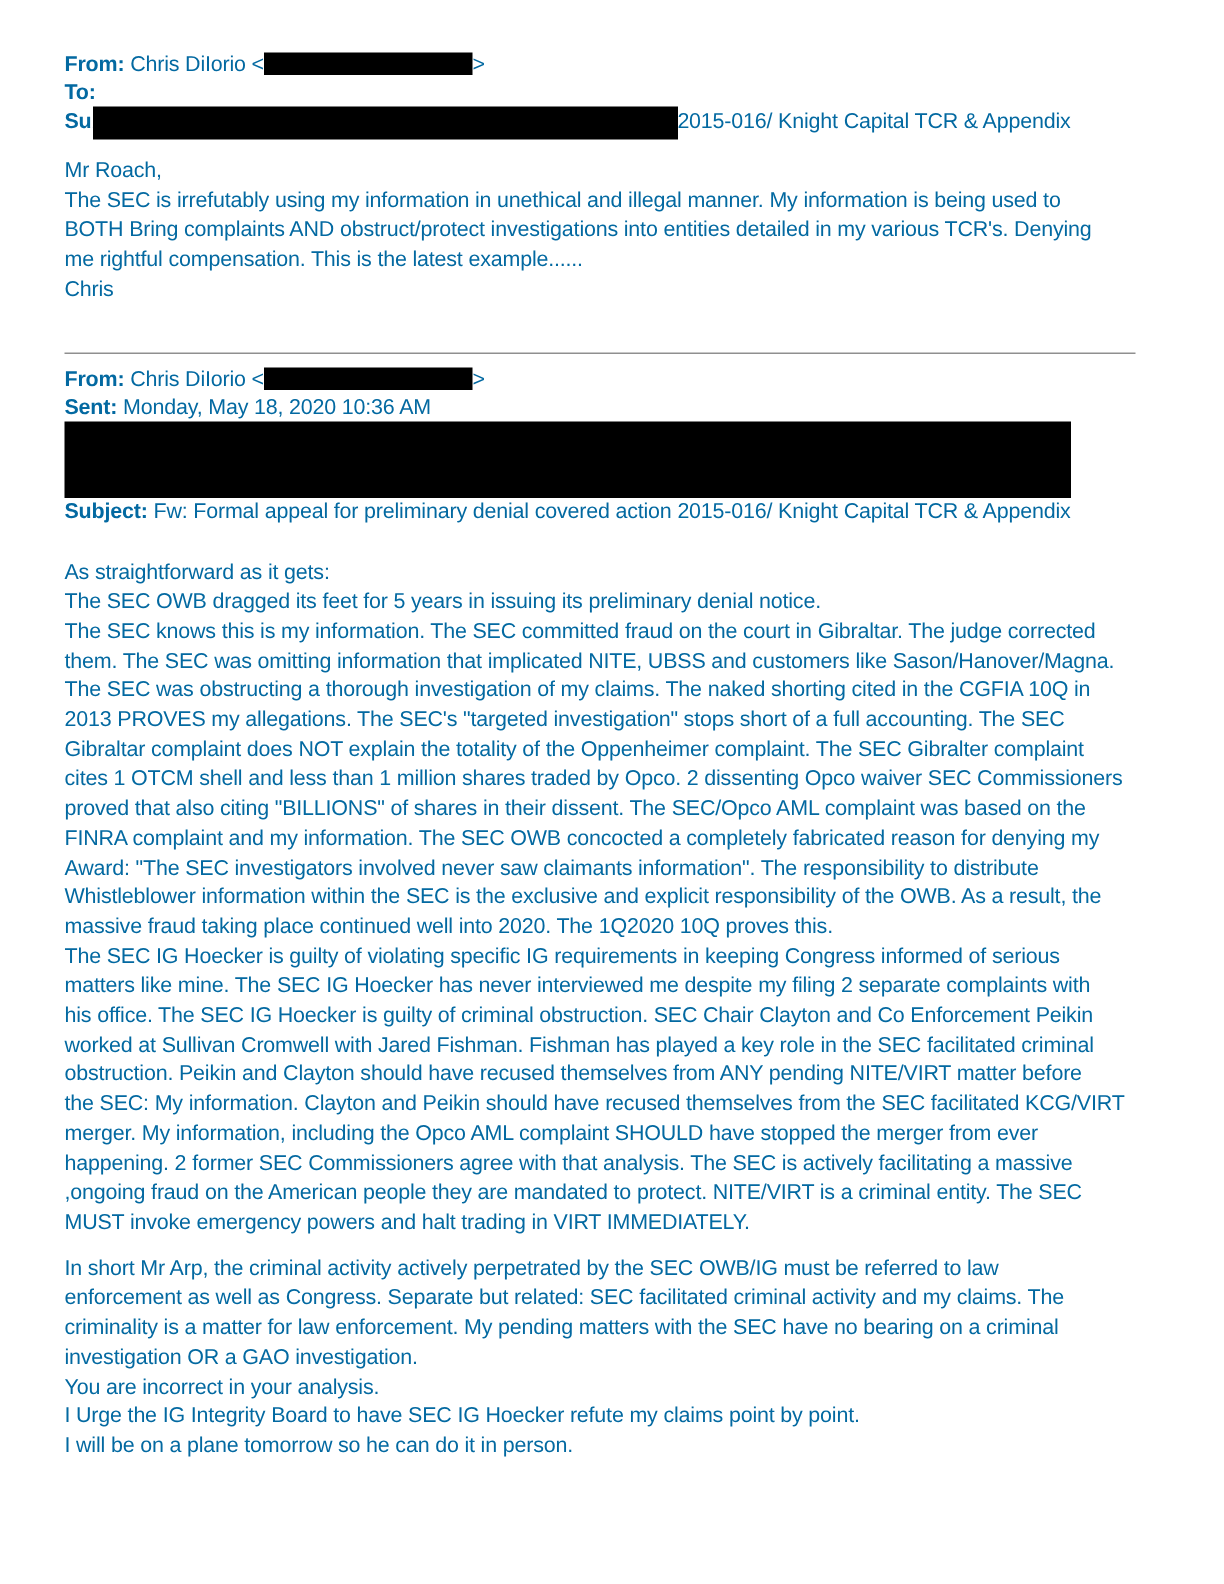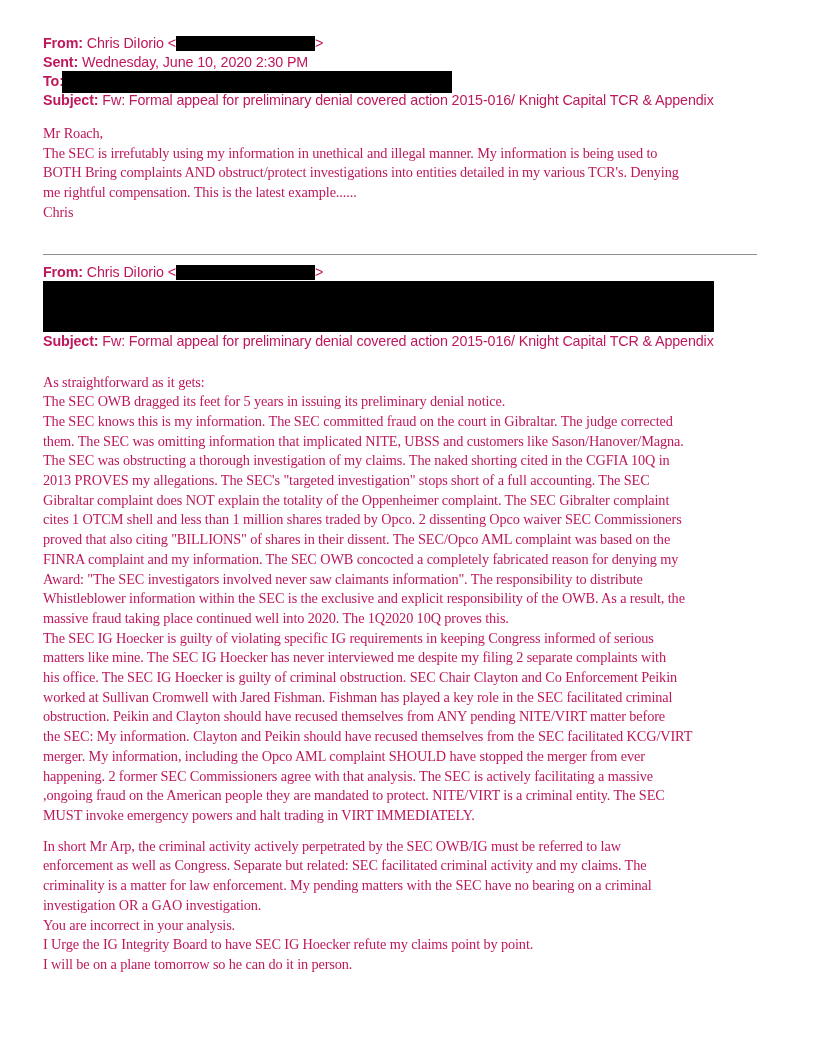--- a/index.html
+++ b/index.html
@@ -6,21 +6,21 @@
   body { background: #ffffff; }
   .page {
     position: relative;
     width: 816px;
     height: 1056px;
     background: #ffffff;
     overflow: hidden;
     font-family: "Liberation Sans", "DejaVu Sans", sans-serif;
     font-size: 14.3px;
     letter-spacing: -0.12px;
-    color: #be185d;
+    color: #0369a1;
   }
   .hdr {
     position: relative;
     margin-left: 43px;
     margin-right: 30px;
     line-height: 19px;
   }
   .hdr-top { margin-top: 34px; }
   .hl { white-space: pre; height: 19px; }
   .b { font-weight: bold; }
@@ -40,56 +40,55 @@
   }
   .block-bar {
     width: 671px;
     height: 51px;
     margin-top: -1px;
   }
   .body-lines {
     margin-left: 43px;
     white-space: pre;
     line-height: 19.7px;
-    font-family: Liberation Serif, serif;
   }
   .body-top { margin-top: 14px; }
   .divider {
     border: none;
     border-top: 1px solid #8f8f8f;
     margin: 31px 59px 0 43px;
     height: 0;
   }
   .hdr-quoted { margin-top: 8px; }
   .body-q1 { margin-top: 22px; }
   .body-q2 { margin-top: 11px; }
 </style>
 </head>
 <body>
 
 <div class="page">
 
   <section class="hdr hdr-top">
     <div class="hl"><span class="b">From:</span><span> </span><span>Chris DiIorio</span><span> </span><span>&lt;</span><span class="redact inline-bar"></span><span>&gt;</span></div>
-    <div class="hl"><span class="b">Sent:</span><span> </span><span>Wednesday, June 10, 2020 2:30 PM</span></div>
     <div class="hl"><span class="b">To:</span></div>
     <div class="redact to-bar"></div>
     <div class="hl"><span class="b">Subject:</span><span> </span><span>Fw: Formal appeal for preliminary denial covered action 2015-016/ Knight Capital TCR &amp; Appendix</span></div>
   </section>
 
   <div class="body-lines body-top">Mr Roach,
 The SEC is irrefutably using my information in unethical and illegal manner. My information is being used to
 BOTH Bring complaints AND obstruct/protect investigations into entities detailed in my various TCR's. Denying
 me rightful compensation. This is the latest example......
 Chris</div>
 
   <hr class="divider">
 
   <section class="hdr hdr-quoted">
     <div class="hl"><span class="b">From:</span><span> </span><span>Chris DiIorio</span><span> </span><span>&lt;</span><span class="redact inline-bar"></span><span>&gt;</span></div>
+    <div class="hl"><span class="b">Sent:</span><span> </span><span>Monday, May 18, 2020 10:36 AM</span></div>
     <div class="redact block-bar"></div>
     <div class="hl"><span class="b">Subject:</span><span> </span><span>Fw: Formal appeal for preliminary denial covered action 2015-016/ Knight Capital TCR &amp; Appendix</span></div>
   </section>
 
   <div class="body-lines body-q1">As straightforward as it gets:
 The SEC OWB dragged its feet for 5 years in issuing its preliminary denial notice.
 The SEC knows this is my information. The SEC committed fraud on the court in Gibraltar. The judge corrected
 them. The SEC was omitting information that implicated NITE, UBSS and customers like Sason/Hanover/Magna.
 The SEC was obstructing a thorough investigation of my claims. The naked shorting cited in the CGFIA 10Q in
 2013 PROVES my allegations. The SEC's "targeted investigation" stops short of a full accounting. The SEC

